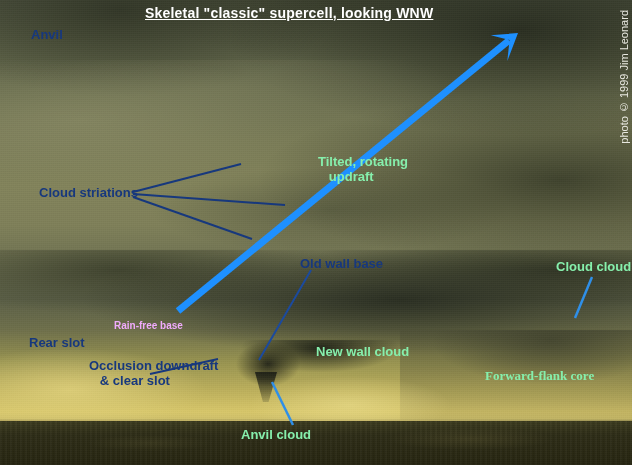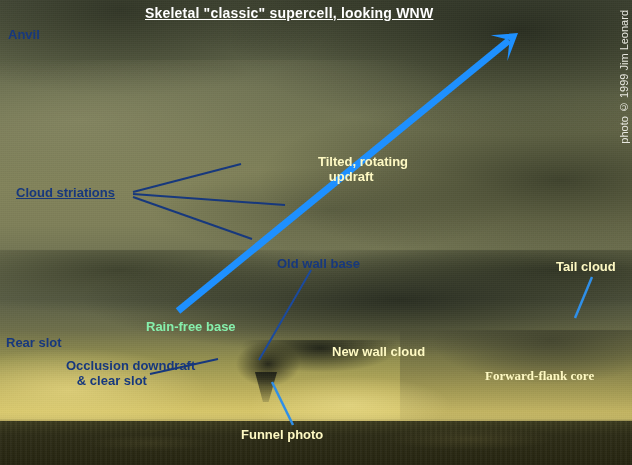--- a/index.html
+++ b/index.html
@@ -110,23 +110,23 @@
 
   
   .anno-svg{position:absolute;left:0;top:0;width:632px;height:465px;}
 
   .lbl{
     position:absolute;
     font-weight:bold;
     white-space:pre;
     line-height:1.12;
   }
-  .lbl-dark{ color:#17387d; font-size:13px; }
-  .lbl-mid { color:#86efac; font-size:13px;margin-left:32px; }
-  .lbl-light{ color:#fef9c3; font-size:13px; }
+  .lbl-dark{ color:#17387d; font-size:13px;margin-left:23px; }
+  .lbl-mid { color:#f0abfc; font-size:10px; }
+  .lbl-light{ color:#86efac; font-size:13px; }
 
   #title{
     position:absolute;left:145px;top:5px;
     color:#ffffff;font-size:14px;font-weight:bold;
     text-decoration:underline;
     letter-spacing:.2px;
     white-space:pre;
   }
   #copyright{
     position:absolute;right:2px;top:10px;
@@ -167,29 +167,29 @@
         <line x1="293" y1="425" x2="272" y2="382" stroke="#2f8fe8" stroke-width="2.5" stroke-linecap="butt"></line>
       </g>
     <g id="arrow-group">
         <line x1="178" y1="311" x2="508.9423261834093" y2="40.405980355918274" stroke="#1e90ff" stroke-width="7" stroke-linecap="butt"></line>
         <polygon points="518,33 507.3164015569722,60.92616558548871 509.54617110451534,39.91224833219039 490.7995123379882,35.3288346761297" fill="#1e90ff"></polygon>
       </g>
   </svg>
 
   <div id="label-layer">
       <div class="lbl lbl-dark" style="left: 8px; top: 28px;">Anvil</div>
-      <div class="lbl lbl-dark" style="left: 16px; top: 186px; text-decoration: underline;">Cloud striations</div>
+      <div class="lbl lbl-dark" style="left: 16px; top: 186px;">Cloud striations</div>
       <div class="lbl lbl-light" style="left: 318px; top: 155px;">Tilted, rotating
    updraft</div>
       <div class="lbl lbl-dark" style="left: 277px; top: 257px;">Old wall base</div>
-      <div class="lbl lbl-light" style="left: 556px; top: 260px;">Tail cloud</div>
+      <div class="lbl lbl-light" style="left: 556px; top: 260px;">Cloud cloud</div>
       <div class="lbl lbl-mid" style="left: 114px; top: 320px;">Rain-free base</div>
       <div class="lbl lbl-dark" style="left: 6px; top: 336px;">Rear slot</div>
-      <div class="lbl lbl-light" style="left: 332px; top: 345px;">New wall cloud</div>
+      <div class="lbl lbl-light" style="left: 316px; top: 345px;">New wall cloud</div>
       <div class="lbl lbl-light" style="left: 485px; top: 369px; font-family: Liberation Serif, serif;">Forward-flank core</div>
       <div class="lbl lbl-dark" style="left: 66px; top: 359px;">Occlusion downdraft
    &amp; clear slot</div>
-      <div class="lbl lbl-light" style="left: 241px; top: 428px;">Funnel photo</div>
+      <div class="lbl lbl-light" style="left: 241px; top: 428px;">Anvil cloud</div>
     </div>
 
   <div id="title">Skeletal "classic" supercell, looking WNW</div>
   <div id="copyright">photo © 1999 Jim Leonard</div>
 </div>
 
 </body></html>

